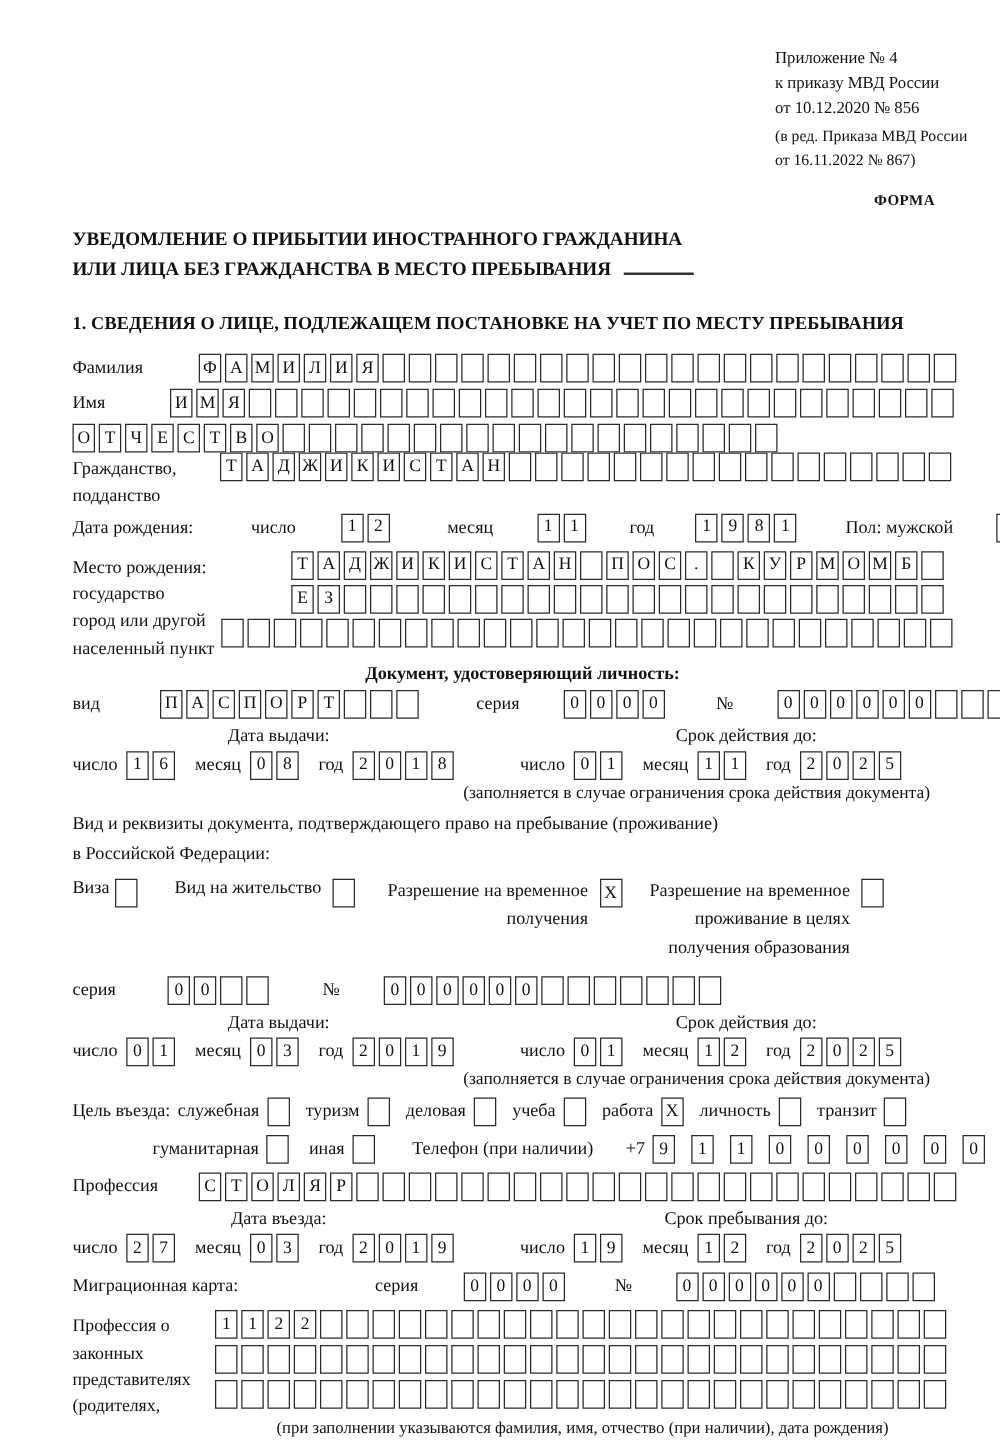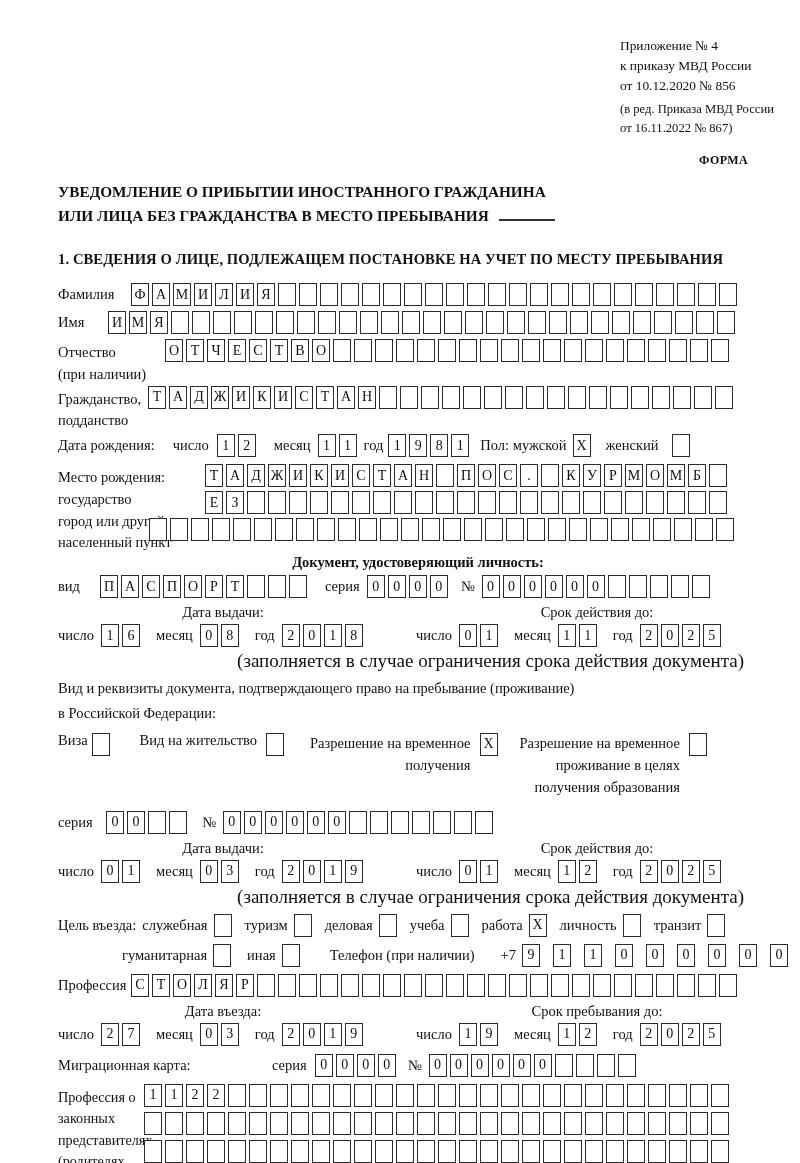--- a/index.html
+++ b/index.html
@@ -16,40 +16,40 @@
   }
   
   .hdr{margin-left:562px;width:190px;font-size:13.4px;line-height:1.5;}
   .hdr-sub{margin-top:4px;font-size:12.6px;line-height:1.45;}
   .forma{text-align:right;padding-right:30px;font-weight:bold;font-size:12px;margin-top:16px;letter-spacing:.4px;}
   .title{text-align:left;font-weight:bold;font-size:15.3px;line-height:1.55;margin-top:12px;}
   .blank{display:inline-block;width:56px;height:13px;border-bottom:2px solid #333;margin-left:10px;}
   .h1{font-weight:bold;font-size:14.6px;margin-top:24px;margin-bottom:15px;letter-spacing:.1px;}
 
   
-  .frow{display:flex;align-items:flex-start;margin-bottom:5px;}
+  .frow{display:flex;align-items:flex-start;margin-bottom:5px;gap:28px;}
   .lbl{flex:none;padding-top:3px;}
   .lbl2{line-height:1.5;}
   .cells{display:flex;flex:none;}
   .cell{
     flex:none;display:inline-flex;align-items:center;justify-content:center;
     width:16px;height:21px;border:1.5px solid #2b2b2b;margin-right:3px;
     font-size:14px;background:#fff;
   }
   .cb{margin-right:0;}
   .t{flex:none;}
 
   
   .dpair{display:flex;align-items:flex-start;margin-top:6px;}
   .dcol .dtitle{text-align:center;margin-bottom:3px;}
   .dgrow{display:flex;align-items:center;}
   .dgrow .t{margin-right:7px;}
   .dgrow .cells{margin-right:13px;}
   .dgrow .cells:last-child{margin-right:0;}
-  .note{text-align:right;padding-right:34px;font-size:19px;margin-top:3px;margin-bottom:4px;}
+  .note{text-align:right;padding-right:34px;font-size:14px;margin-top:3px;margin-bottom:4px;}
 
   
   .opts{display:flex;align-items:flex-start;margin-top:6px;margin-bottom:12px;}
   .opt{display:flex;align-items:flex-start;}
   .opt .ml{text-align:right;line-height:1.55;}
   .opt .cell{margin-left:9px;margin-top:1px;}
 
   .prow{display:flex;align-items:center;margin-bottom:7px;}
   .prow .t{margin-right:6px;}
   .prow .cell{margin-right:13px;}
@@ -148,24 +148,20 @@
         <span class="cell"></span>
         <span class="cell"></span>
         <span class="cell"></span>
         <span class="cell"></span>
         <span class="cell"></span>
         <span class="cell"></span>
       </span>
   </div>
 
   <div class="frow" style="margin-bottom:0">
-    <span class="lbl lbl2" style="width:107px">
-      <span>Отчество</span><br>
-      <span>(при наличии)</span>
-    </span>
     <span class="cells">
         <span class="cell">О</span>
         <span class="cell">Т</span>
         <span class="cell">Ч</span>
         <span class="cell">Е</span>
         <span class="cell">С</span>
         <span class="cell">Т</span>
         <span class="cell">В</span>
         <span class="cell">О</span>
         <span class="cell"></span>

